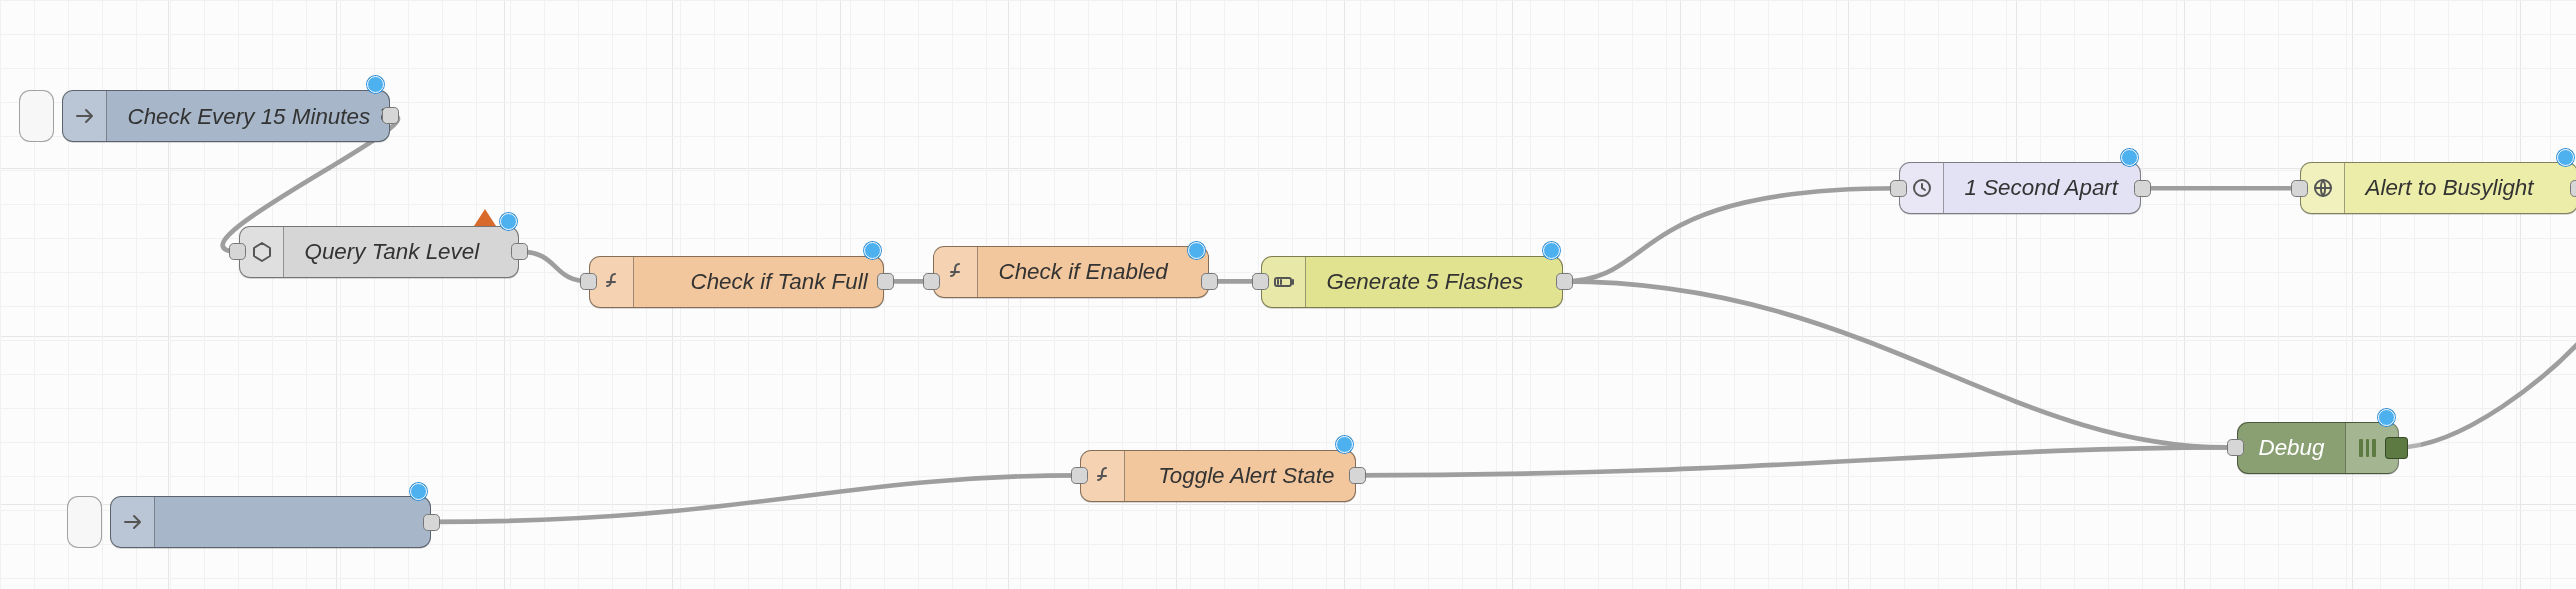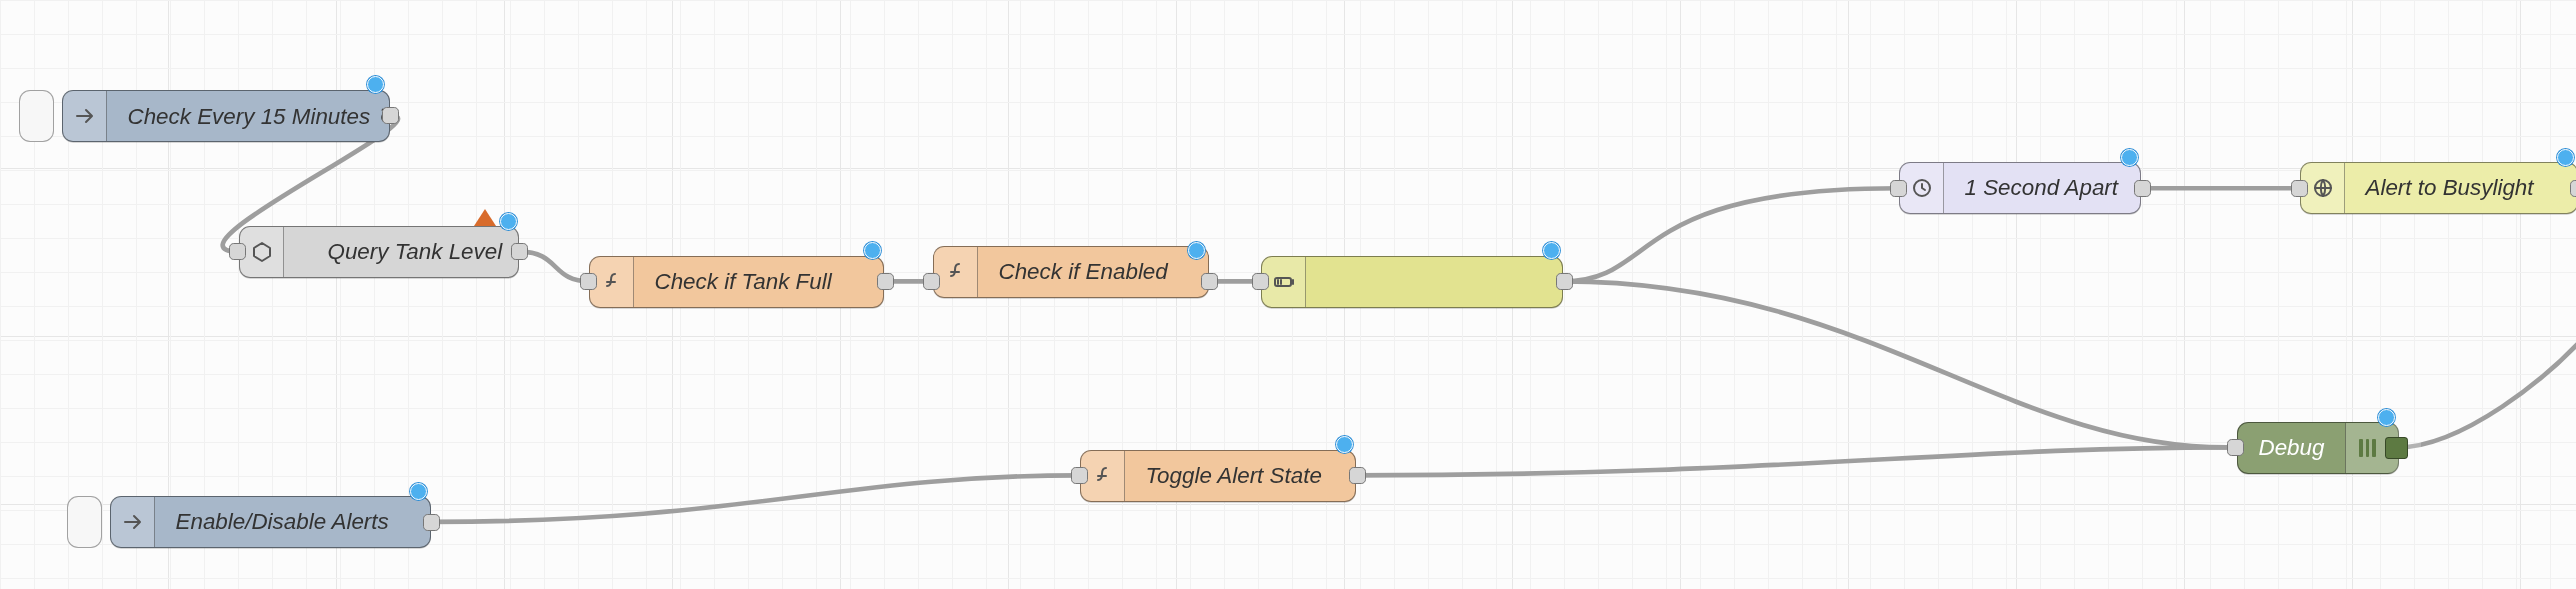--- a/index.html
+++ b/index.html
@@ -53,21 +53,21 @@
   .node.icon-right .icon-box{
     border-right:none;
     border-left:1.9px solid rgba(0,0,0,.35);
     border-radius:0 9.3px 9.3px 0;
   }
   .node .label{
     padding:0 20.5px;
     white-space:nowrap;
   }
   .blue   {background:#a7b7c9;}
-  .grey   {background:#d6d6d6;gap:23px;}
+  .grey   {background:#d6d6d6;}
   .orange {background:#f2c79d;}
   .yellow {background:#e2e390;}
   .lav    {background:#e3e1f4;}
   .ylt    {background:#eceda9;}
   .green  {background:#8ba072;color:#fff;}
   .green .label{color:#fff;}
   .tab{
     position:absolute;
     width:35px;height:52px;
     border:1.9px solid rgba(0,0,0,.35);
@@ -149,21 +149,21 @@
         <polygon points="12,3 20,8 20,16 12,21 4,16 4,8"></polygon>
       </svg>
   </div>
   <span class="label">Query Tank Level</span>
 </div>
 <div class="port" style="left:229px;top:243px;"></div>
 <div class="port" style="left:511px;top:243px;"></div>
 <div class="dot" style="left:500px;top:213px;"></div>
 <div class="tri" style="left:474px;top:209px;"></div>
 
-<div class="node orange" style="left:589px;top:256px;width:295px;">
+<div class="node orange" style="left:589px;top:256px;width:295px;gap:36px;">
   <div class="icon-box">
     <svg class="ic" viewBox="0 0 24 24">
         <path d="M15 4c-3 0-4 2-4 6s-1 6-4 6"></path>
         <path d="M7 12h8"></path>
       </svg>
   </div>
   <span class="label">Check if Tank Full</span>
 </div>
 <div class="port" style="left:580px;top:273px;"></div>
 <div class="port" style="left:877px;top:273px;"></div>
@@ -183,20 +183,21 @@
 <div class="dot" style="left:1188px;top:242px;"></div>
 
 <div class="node yellow" style="left:1261px;top:256px;width:302px;">
   <div class="icon-box">
     <svg class="ic" viewBox="0 0 24 24">
         <rect x="3" y="8" width="16" height="8" rx="2"></rect>
         <path d="M21 10v4"></path>
         <path d="M6 10v4M9 10v4"></path>
       </svg>
   </div>
+  <span class="label">Generate 5 Flashes</span>
 </div>
 <div class="port" style="left:1252px;top:273px;"></div>
 <div class="port" style="left:1556px;top:273px;"></div>
 <div class="dot" style="left:1543px;top:242px;"></div>
 
 <div class="node lav" style="left:1899px;top:162px;width:242px;">
   <div class="icon-box">
     <svg class="ic" viewBox="0 0 24 24">
         <circle cx="12" cy="12" r="8"></circle>
         <path d="M12 8v4l3 2"></path>
@@ -230,38 +231,37 @@
         <span></span>
         <span></span>
         <span></span>
       </div>
     <div class="sq"></div>
   </div>
 </div>
 <div class="port" style="left:2227px;top:439px;"></div>
 <div class="dot" style="left:2378px;top:409px;"></div>
 
-<div class="node orange" style="left:1080px;top:450px;width:276px;">
+<div class="node orange" style="left:1080px;top:450px;width:276px;justify-content:space-between;">
   <div class="icon-box">
     <svg class="ic" viewBox="0 0 24 24">
         <path d="M15 4c-3 0-4 2-4 6s-1 6-4 6"></path>
         <path d="M7 12h8"></path>
       </svg>
   </div>
   <span class="label">Toggle Alert State</span>
 </div>
 <div class="port" style="left:1071px;top:467px;"></div>
 <div class="port" style="left:1349px;top:467px;"></div>
 <div class="dot" style="left:1336px;top:436px;"></div>
 
 <div class="tab" style="left:67px;top:496px;"></div>
 <div class="node blue" style="left:110px;top:496px;width:321px;">
   <div class="icon-box">
     <svg class="ic" viewBox="0 0 24 24">
         <path d="M4 12h14"></path>
         <path d="M13 6l6 6-6 6"></path>
       </svg>
   </div>
-  <span class="label">Enable/Disable Alerts</span>
 </div>
 <div class="port" style="left:423px;top:514px;"></div>
 <div class="dot" style="left:410px;top:483px;"></div>
 
 
 </body></html>

